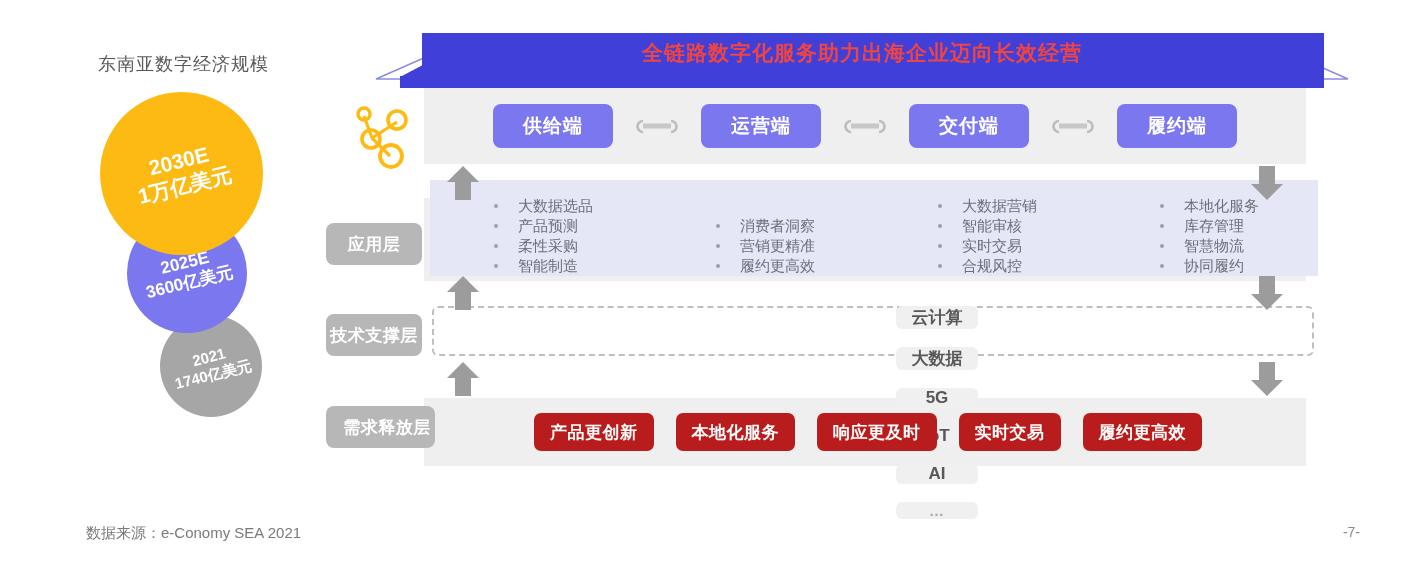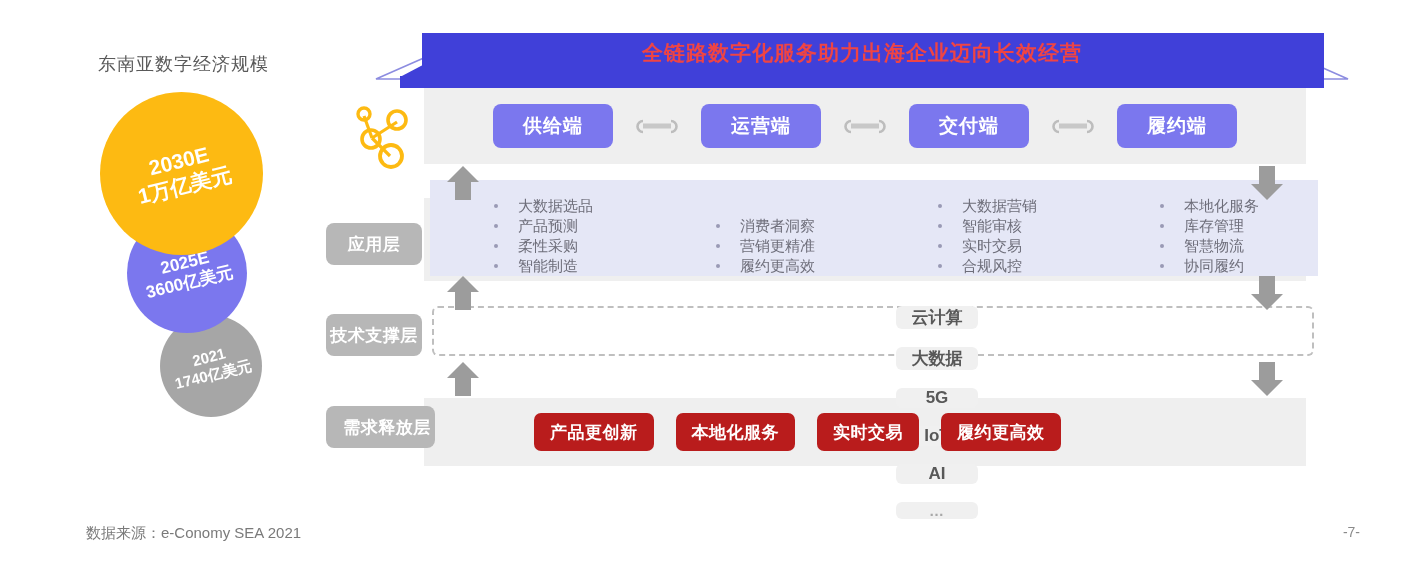--- a/index.html
+++ b/index.html
@@ -509,20 +509,21 @@
     <div class="tech-chip">大数据</div>
     <div class="tech-chip">5G</div>
     <div class="tech-chip">IoT</div>
     <div class="tech-chip">AI</div>
     <div class="tech-chip dots">…</div>
   </div>
 
   <div id="bottom-row">
     <div class="need-pill">产品更创新</div>
     <div class="need-pill">本地化服务</div>
+    <div class="need-pill">响应更及时</div>
     <div class="need-pill">实时交易</div>
     <div class="need-pill">履约更高效</div>
   </div>
 </div>
 
 <div class="layer-label" id="label-app">应用层</div>
 <div class="layer-label" id="label-tech">技术支撑层</div>
 <div class="layer-label" id="label-need">需求释放层</div>
 
 <div id="footer-source">数据来源：e-Conomy SEA 2021</div>

